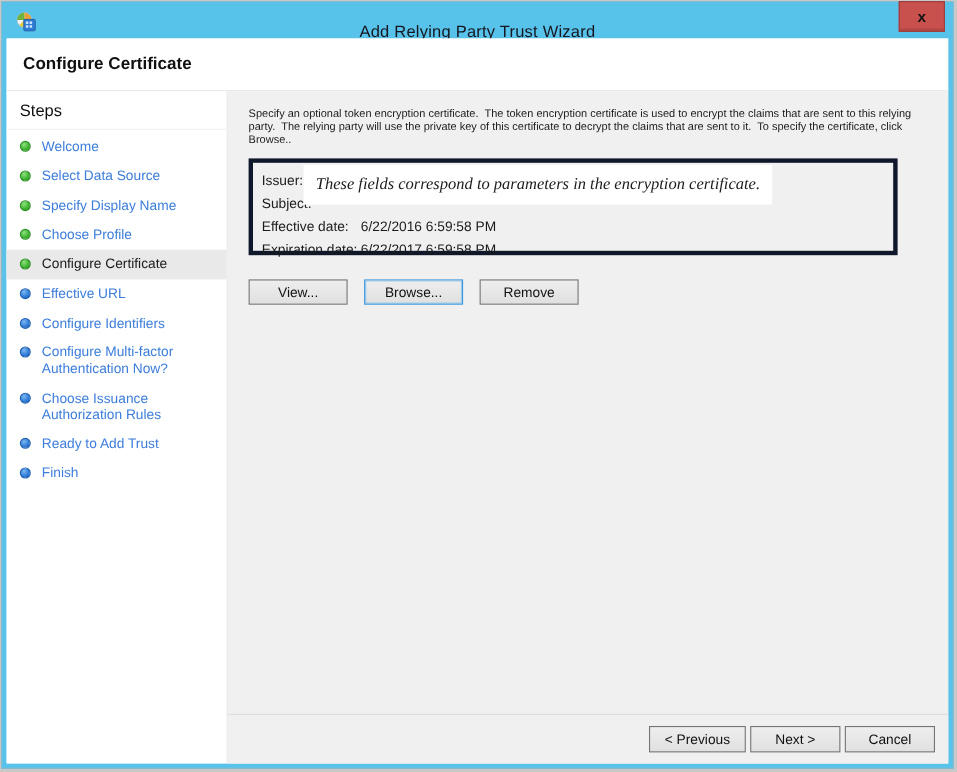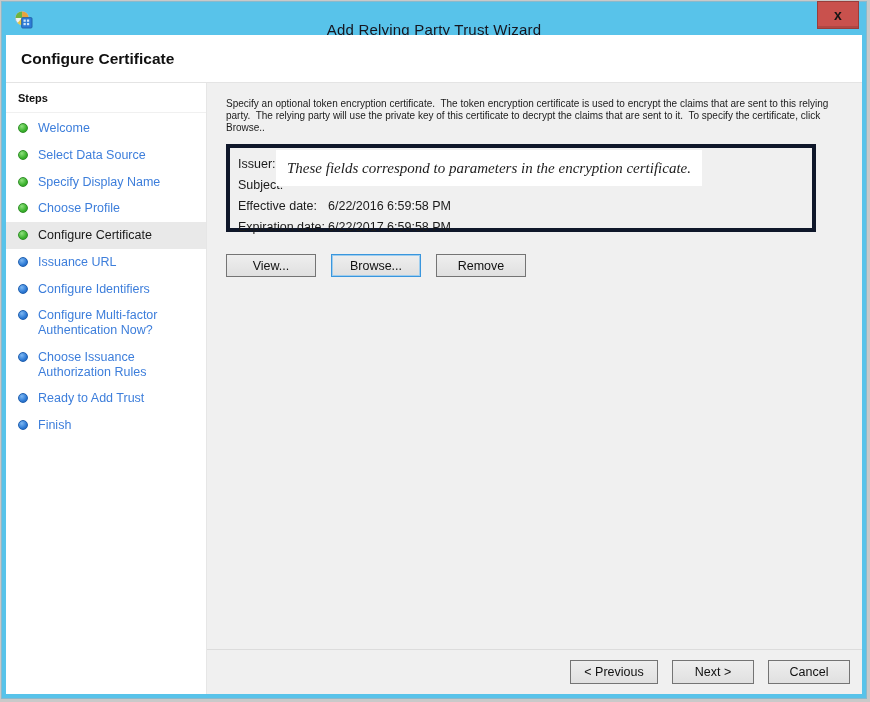--- a/index.html
+++ b/index.html
@@ -43,21 +43,21 @@
   .page-header h1{
     margin:0;font-size:15.5px;font-weight:bold;color:#101010;
   }
   .body{flex:1;display:flex;min-height:0;}
   
   .sidebar{
     width:201px;background:#ffffff;border-right:1px solid #e6e6e6;
     box-sizing:border-box;padding-top:0;
   }
   .steps-title{
-    font-weight:bold;font-size:11px;color:#111;
+    font-weight:normal;font-size:15px;color:#111;
     padding:9px 0 8px 12px;border-bottom:1px solid #f0f0f0;
   }
   .steps-list{list-style:none;margin:2px 0 0 0;padding:0;}
   .step{
     display:flex;align-items:flex-start;
     padding:6px 6px 6px 12px;font-size:12.5px;line-height:1.18;
     color:#3d7edb;cursor:default;
   }
   .step .dot{
     flex:0 0 auto;width:10px;height:10px;border-radius:50%;
@@ -102,21 +102,21 @@
     border:1px solid #747474;font-size:12.5px;color:#111;
     font-family:"Liberation Sans",sans-serif;
     display:inline-flex;align-items:center;justify-content:center;
     padding:0 10px;cursor:pointer;
   }
   .btn.focused{border:1px solid #3a96dd;box-shadow:0 0 0 1px #9ecdee inset;}
   
   .footer{
     height:45px;border-top:1px solid #dcdcdc;background:#f0f0f0;
     display:flex;align-items:center;justify-content:flex-end;
-    gap:14px;padding-right:12px;box-sizing:border-box;
+    gap:4px;padding-right:12px;box-sizing:border-box;
   }
   .footer .btn{height:24px;min-width:82px;}
   .footer .btn.prev{min-width:88px;}
 </style>
 </head>
 <body>
 
 <div class="screen">
   <div class="window">
 
@@ -170,21 +170,21 @@
                 <span class="step-label">Choose Profile</span>
               </li>
 
               <li class="step done current">
                 <span class="dot"></span>
                 <span class="step-label">Configure Certificate</span>
               </li>
 
               <li class="step todo">
                 <span class="dot"></span>
-                <span class="step-label">Issuance URL</span>
+                <span class="step-label">Effective URL</span>
               </li>
 
               <li class="step todo">
                 <span class="dot"></span>
                 <span class="step-label">Configure Identifiers</span>
               </li>
 
               <li class="step todo">
                 <span class="dot"></span>
                 <span class="step-label">Configure Multi-factor Authentication Now?</span>

